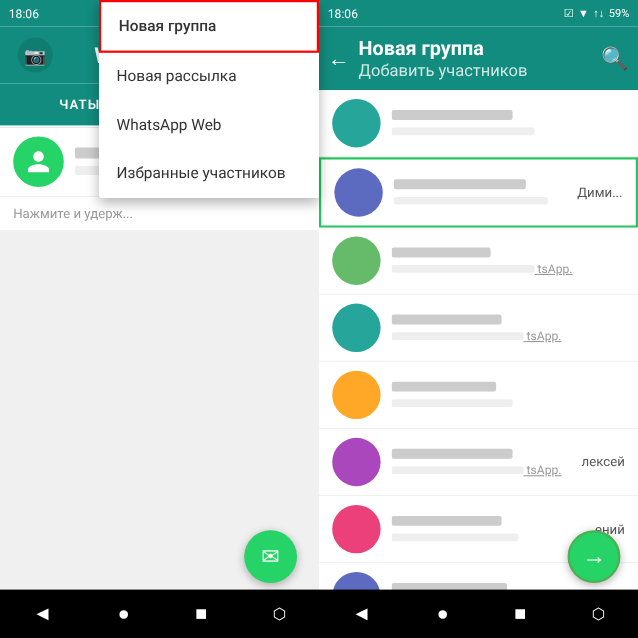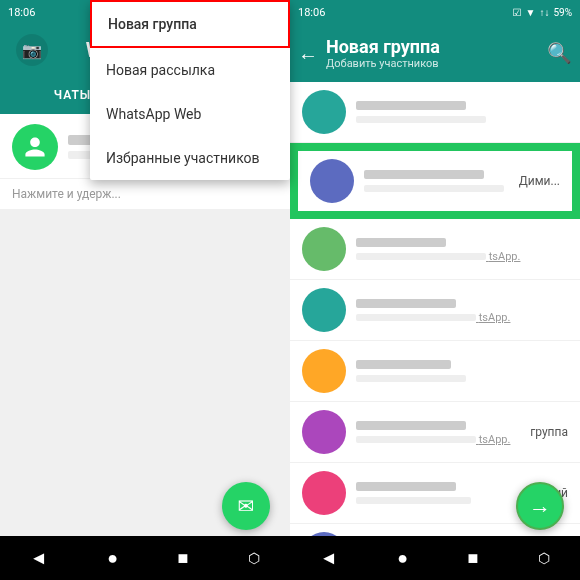--- a/index.html
+++ b/index.html
@@ -239,21 +239,21 @@
       flex: 1;
     }
 
     .right-header-title {
       font-size: 18px;
       font-weight: bold;
       color: #fff;
     }
 
     .right-header-sub {
-      font-size: 11px;
+      font-size: 15px;
       color: rgba(255,255,255,0.8);
     }
 
     .right-header-search {
       font-size: 20px;
       color: #fff;
       cursor: pointer;
     }
 
     .contact-list {
@@ -265,21 +265,21 @@
     .contact-item {
       display: flex;
       align-items: center;
       padding: 8px 12px;
       background: #fff;
       border-bottom: 1px solid #f0f0f0;
       gap: 10px;
     }
 
     .contact-item.selected {
-      border: 8px solid #22c55e;
+      border: 2px solid #22c55e;
       justify-content: space-between;
     }
 
     .contact-avatar {
       width: 44px;
       height: 44px;
       border-radius: 50%;
       background: #ccc;
       flex-shrink: 0;
     }
@@ -512,21 +512,21 @@
       <div class="contact-avatar purple"></div>
       <div class="contact-info">
         <div class="contact-name">
           <span style="display:inline-block;background:#ccc;height:9px;width:110px;border-radius:2px;"></span>
         </div>
         <div class="contact-status">
           <span style="display:inline-block;background:#eee;height:7px;width:120px;border-radius:2px;"></span>
           <span style="font-size:11px;color:#999;"> tsApp.</span>
         </div>
       </div>
-      <span class="contact-tail">группа</span>
+      <span class="contact-tail">лексей</span>
     </div>
 
     <div class="contact-item">
       <div class="contact-avatar pink"></div>
       <div class="contact-info">
         <div class="contact-name">
           <span style="display:inline-block;background:#ccc;height:9px;width:100px;border-radius:2px;"></span>
         </div>
         <div class="contact-status">
           <span style="display:inline-block;background:#eee;height:7px;width:115px;border-radius:2px;"></span>

